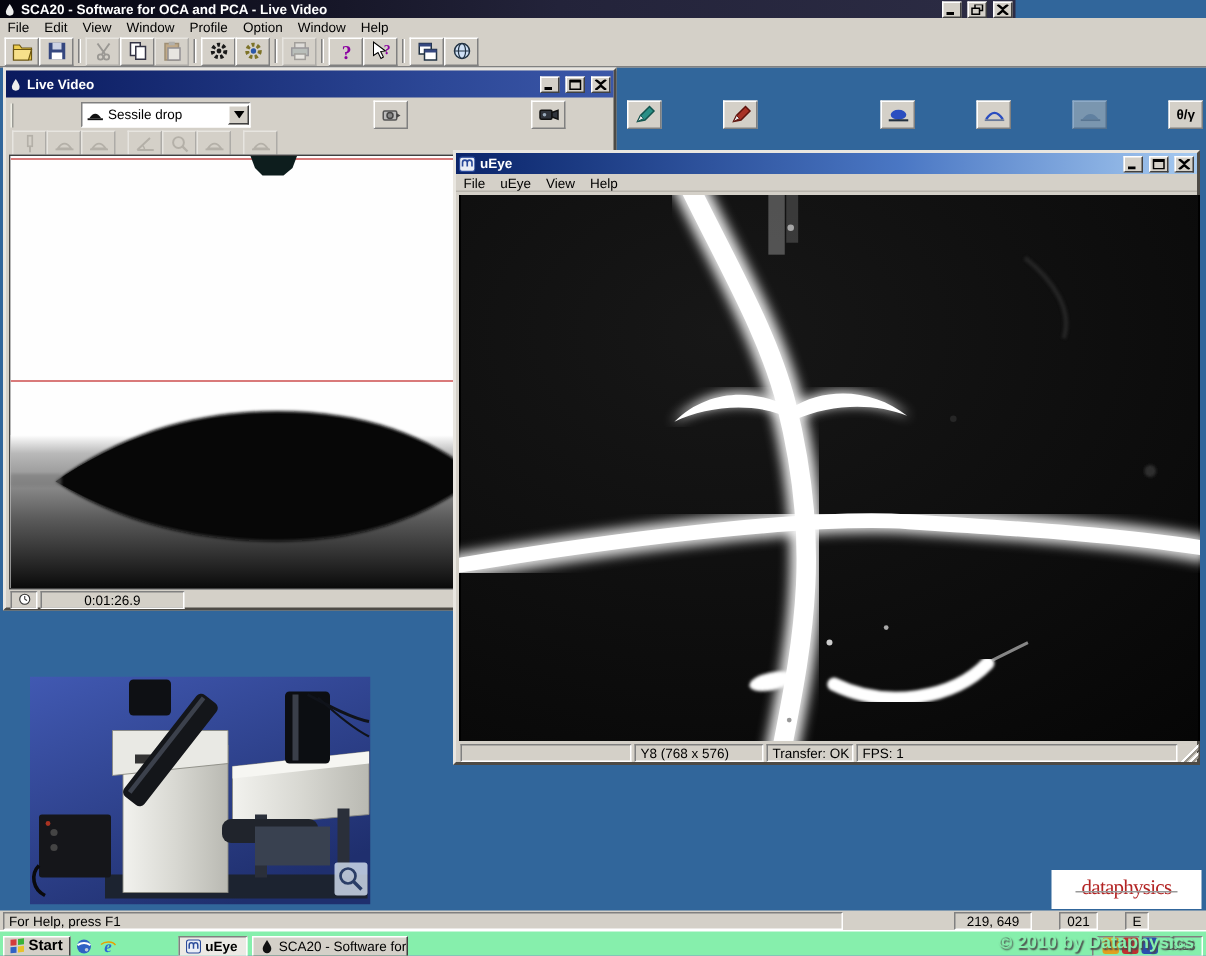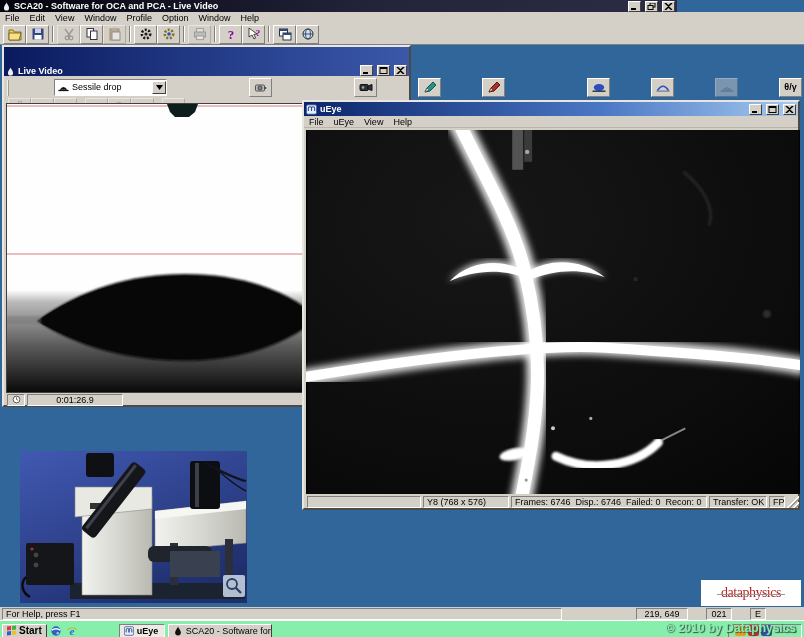--- a/index.html
+++ b/index.html
@@ -40,21 +40,21 @@
   .ql { width:13px; height:13px; display:flex; align-items:center; justify-content:center; font-size:10px; }
   .taskbtn { height:14px; display:flex; align-items:center; gap:3px; padding:0 4px; font-size:9px; background:#d4d0c8; border:1px solid; border-color:#fff #404040 #404040 #fff; white-space:nowrap; overflow:hidden; }
   .taskbtn.active { background:#eceae5; border-color:#808080 #fff #fff #808080; font-weight:bold; }
   #tray { margin-left:auto; height:14px; display:flex; align-items:center; gap:2px; padding:0 4px 0 6px; border:1px solid; border-color:#808080 #fff #fff #808080; }
   #tray .ticon { width:11px; height:11px; border-radius:2px; }
   #tray .clock { font-size:8px; color:#555; padding-left:3px; }
   #watermark { position:absolute; right:8px; top:621px; font-size:12px; font-weight:bold; color:#86efac; text-shadow:1px 1px 1px #4a4a4a; letter-spacing:0; pointer-events:none; }
 
   
   #live-win { position:absolute; left:2px; top:45px; width:409px; height:362px; }
-  #live-title { height:29px; background:linear-gradient(90deg,#0a1a5e,#2c4796 70%,#3b57a8);align-items:flex-end; }
+  #live-title { height:18px; background:linear-gradient(90deg,#0a1a5e,#2c4796 70%,#3b57a8); }
   #live-tb1 { height:22px; display:flex; align-items:center; padding:1px 2px;gap:41px; }
   #live-tb2 { height:19px; display:flex; align-items:center; padding:0 2px 1px 4px; }
   .combo { width:113px; height:17px; background:#fff; border:1px solid; border-color:#808080 #fff #fff #808080; display:flex; align-items:center; gap:3px; padding-left:3px; font-size:9px; flex:none; }
   .combo-arrow { margin-left:auto; width:14px; height:13px; background:#d4d0c8; border:1px solid; border-color:#fff #404040 #404040 #fff; display:flex; align-items:center; justify-content:center; }
   #live-video { position:absolute; left:2px; top:56px; width:401px; height:290px; border:1px solid #404040; background:#fff; }
   #live-status { position:absolute; left:2px; top:346px; width:401px; height:13px; display:flex; gap:2px; padding:0 1px; align-items:center; }
   .glyph-txt { font-size:9px; font-weight:bold; }
 
   
   #ueye-win { position:absolute; left:302px; top:100px; width:498px; height:410px; }
@@ -644,21 +644,20 @@
           <circle cx="247" cy="300" r="2" fill="#ccc"></circle>
           <circle cx="285" cy="290" r="1.6" fill="#aaa"></circle>
           <circle cx="220" cy="352" r="1.6" fill="#999"></circle>
         </g>
       </svg>
     </div>
 
     <div id="ueye-status">
       <span class="pane" style="width:114px"></span>
       <span class="pane" style="width:86px">Y8 (768 x 576)</span>
-      <span class="pane" style="width:196px">Frames: 6746  Disp.: 6746  Failed: 0  Recon: 0</span>
       <span class="pane" style="width:58px">Transfer: OK</span>
       <span class="pane" style="flex:1">FPS: 1</span>
       <span class="grip"></span>
     </div>
   </div>
 
   <div id="dp-logo">
     <span class="txt">dataphysics</span>
   </div>
 

